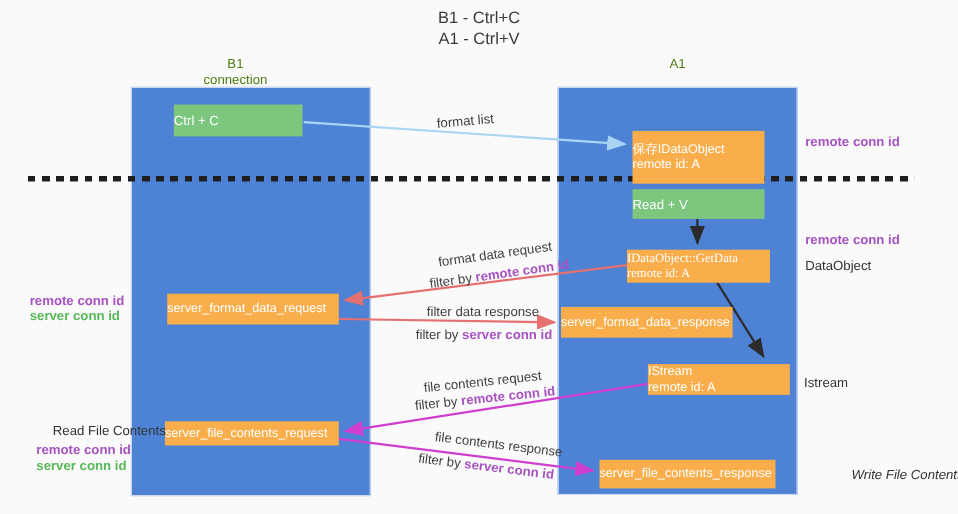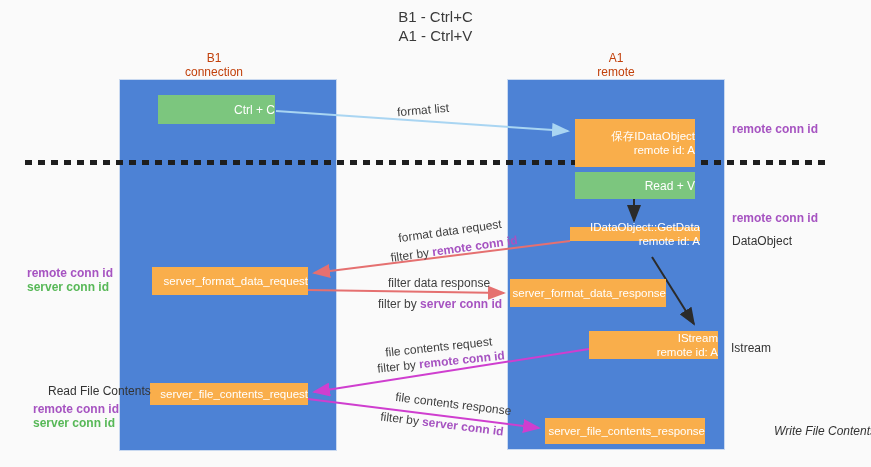--- a/index.html
+++ b/index.html
@@ -5,22 +5,22 @@
   html,body { margin:0; padding:0; }
   .canvas {
     position:relative; width:871px; height:467px;
     background:#fafafa; overflow:hidden;
     font-family:"Liberation Sans", sans-serif;
     color:#3c3c3c;
   }
   .title-line { position:absolute; left:0; width:100%; text-align:center;
     font-size:15px; color:#3a3a3a; }
   .col { position:absolute; background:#4d82d5; border:1px solid #c9d9f0; box-sizing:border-box; }
-  .col-header { position:absolute; text-align:center; font-size:12px; line-height:14px; color:#c2410c; }
-  .node { position:absolute; display:flex; flex-direction:column; align-items:flex-end;
+  .col-header { position:absolute; text-align:center; font-size:12px; line-height:14px; color:#4d7c0f; }
+  .node { position:absolute; display:flex; flex-direction:column; align-items:flex-start;
     justify-content:center; text-align:center; color:#fff; box-sizing:border-box; }
   .green  { background:#7cc67e; font-size:12px; }
   .orange { background:#f9ae4b; font-size:11.5px; line-height:14px; }
   .dashed-line { position:absolute; left:25px; top:160px; width:806px; height:5px;
     background:repeating-linear-gradient(90deg,#1e1e1e 0 7px, rgba(0,0,0,0) 7px 13px); }
   .flow-label { position:absolute; font-size:12px; color:#3f3f3f; white-space:nowrap; }
   .rot-n8 { transform:rotate(-8deg); } .rot-n6 { transform:rotate(-6deg); }
   .rot-n5 { transform:rotate(-5deg); } .rot-p7 { transform:rotate(7deg); }
   .plabel { color:#a653c1; font-weight:bold; }
   .glabel { color:#57b857; font-weight:bold; }
@@ -36,21 +36,20 @@
 
   <div class="title-line" style="top:8px">B1 - Ctrl+C</div>
   <div class="title-line" style="top:27px">A1 - Ctrl+V</div>
 
   <div class="col-header" style="left:105px; top:51px; width:218px;">
     <div>B1</div>
     <div>connection</div>
   </div>
   <div class="col-header" style="left:507px; top:51px; width:218px;">
     <div>A1</div>
-    <div>remote</div>
   </div>
 
   <div class="col" style="left:119px; top:79px; width:218px; height:372px;"></div>
   <div class="col" style="left:507px; top:79px; width:218px; height:371px;"></div>
 
   <div class="dashed-line"></div>
 
   <svg class="arrows" width="871" height="467" viewBox="0 0 871 467">
     <defs>
       <marker id="m-blue" markerWidth="9" markerHeight="7" refX="8" refY="3.5" orient="auto">
@@ -81,21 +80,21 @@
 
   <div class="node orange" style="left:575px; top:119px; width:120px; height:48px;">
     <div>保存IDataObject</div>
     <div>remote id: A</div>
   </div>
 
   <div class="node green" style="left:575px; top:172px; width:120px; height:27px;">
     <div>Read + V</div>
   </div>
 
-  <div class="node orange" style="left:570px; top:227px; width:130px; height:14px;">
+  <div class="node orange" style="left:570px; top:227px; width:130px; height:30px;font-family:Liberation Serif, serif;">
     <div>IDataObject::GetData</div>
     <div>remote id: A</div>
   </div>
 
   <div class="node orange" style="left:589px; top:331px; width:129px; height:28px;">
     <div>IStream</div>
     <div>remote id: A</div>
   </div>
 
   <div class="node orange" style="left:152px; top:267px; width:156px; height:28px;">

